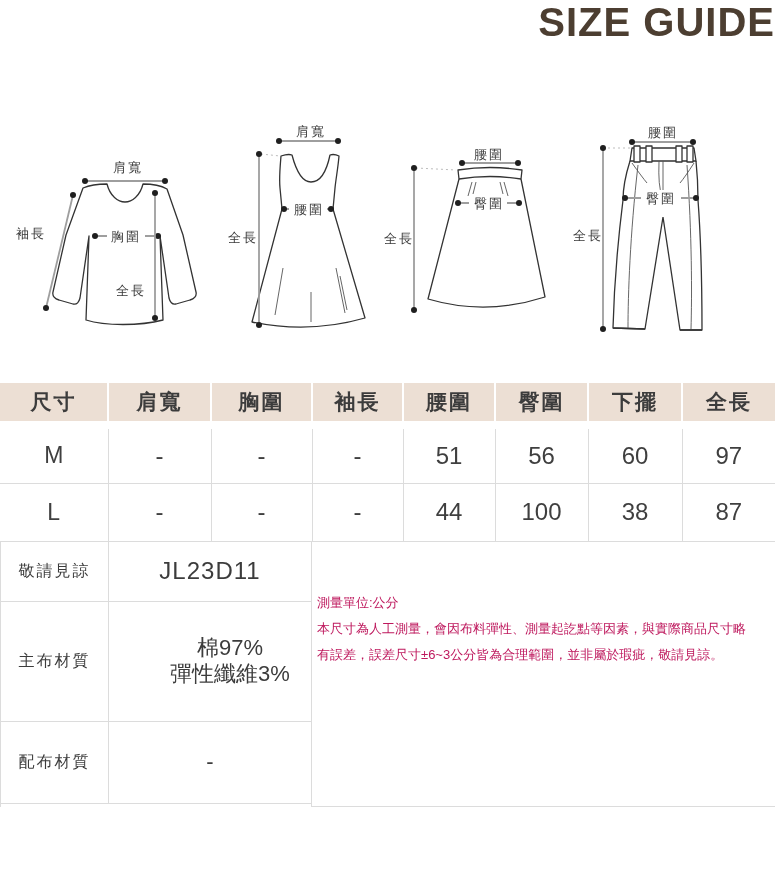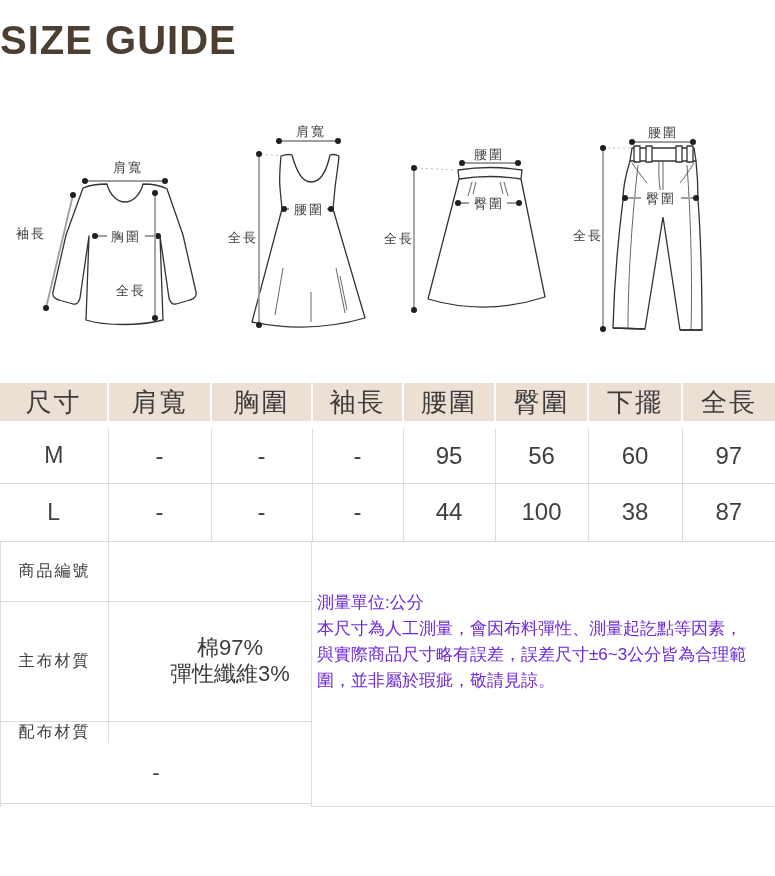--- a/index.html
+++ b/index.html
@@ -2,71 +2,71 @@
 <html><head>
 <meta charset="utf-8">
 <style>
   * { margin:0; padding:0; box-sizing:border-box; }
   html,body { width:775px; }
   body {
     width:775px; height:876px; background:#ffffff; overflow:hidden;
     font-family:"Liberation Sans","DejaVu Sans",sans-serif; color:#3c3c3c;
   }
   
-  .title-bar { height:88px; text-align:left; padding-top:18px; }
+  .title-bar { height:88px; text-align:right; }
   .title-bar h1 {
     font-size:40px; font-weight:600; letter-spacing:1px; color:#4c3e31;
   }
   
   .diagrams { position:relative; height:295px; }
   .diagrams svg { position:absolute; }
   #svg-top   { left:10px;  top:12px; }
   #svg-dress { left:225px; top:22px; }
   #svg-skirt { left:380px; top:42px; }
   #svg-pants { left:570px; top:27px; }
   .garment { fill:none; stroke:#333333; stroke-width:1.3; stroke-linejoin:round; }
   .thin    { fill:none; stroke:#555555; stroke-width:0.9; }
   .mline   { stroke:#9e9e9e; stroke-width:1.8; }
   .dash    { stroke:#bdbdbd; stroke-width:1; stroke-dasharray:2,3; }
   .dot     { fill:#1f1f1f; }
   .lblbg   { fill:#ffffff; }
   .dlabel  { font-size:13px; fill:#3a3a3a; letter-spacing:2px; text-anchor:middle; }
   
   table.size-table { width:775px; border-collapse:collapse; table-layout:fixed; }
   .size-table th {
-    background:#ecdfd4; height:42px; font-weight:normal; font-size:26px;
+    background:#ecdfd4; height:42px; font-weight:bold; font-size:21px;
     color:#3c3c3c; border-right:2px solid #ffffff; border-bottom:8px solid #ffffff;
     letter-spacing:2px;
   }
   .size-table th:last-child { border-right:none; }
   .size-table td {
     border:1px solid #dcdcdc; height:58px; text-align:center;
     font-size:24px; color:#3f3f3f;
   }
   .size-table td:first-child { border-left:none; font-size:23px; }
   .size-table td:last-child  { border-right:none; }
   
   .info-section { display:flex; width:775px; height:265px; border-left:1px solid #dcdcdc; }
   .info-left  { width:310px; }
   .info-row   { display:flex; border-bottom:1px solid #dcdcdc; }
   .info-row.r1 { height:60px; }
   .info-row.r2 { height:120px;gap:40px; }
-  .info-row.r3 { height:82px;flex-direction:column; }
+  .info-row.r3 { height:82px; }
   .info-label {
     width:108px; border-right:1px solid #dcdcdc; display:flex;
     align-items:center; justify-content:center; font-size:16px; letter-spacing:2px;
   }
   .info-value {
     flex:1; display:flex; flex-direction:column; align-items:center;
     justify-content:center; font-size:22px; line-height:26px;
   }
   .info-value.code { font-size:24px; letter-spacing:1px; }
   .note-cell {
     flex:1; border-left:1px solid #dcdcdc; border-bottom:1px solid #dcdcdc;
-    padding:48px 18px 0 5px; font-size:17px; line-height:26px; color:#6d28d9;
+    padding:48px 18px 0 5px; font-size:13px; line-height:26px; color:#be185d;
   }
 </style>
 </head>
 <body>
 
 <div class="title-bar">
   <h1>SIZE GUIDE</h1>
 </div>
 
 <div class="diagrams">
@@ -189,42 +189,43 @@
       <th>下擺</th>
       <th>全長</th>
     </tr>
   </thead>
   <tbody>
     <tr>
       <td>M</td>
       <td>-</td>
       <td>-</td>
       <td>-</td>
-      <td>95</td>
+      <td>51</td>
       <td>56</td>
       <td>60</td>
       <td>97</td>
     </tr>
     <tr>
       <td>L</td>
       <td>-</td>
       <td>-</td>
       <td>-</td>
       <td>44</td>
       <td>100</td>
       <td>38</td>
       <td>87</td>
     </tr>
   </tbody>
 </table>
 
 <div class="info-section">
   <div class="info-left">
     <div class="info-row r1">
-      <div class="info-label">商品編號</div>
+      <div class="info-label">敬請見諒</div>
+      <div class="info-value code">JL23D11</div>
     </div>
     <div class="info-row r2">
       <div class="info-label">主布材質</div>
       <div class="info-value">
         <div>棉97%</div>
         <div>彈性纖維3%</div>
       </div>
     </div>
     <div class="info-row r3">
       <div class="info-label">配布材質</div>

